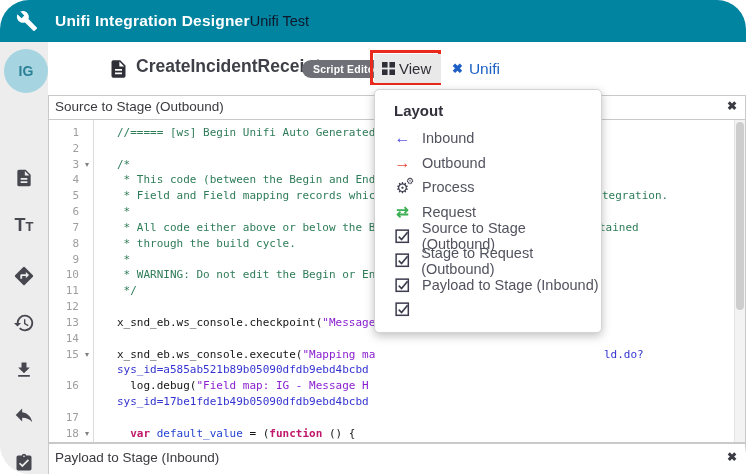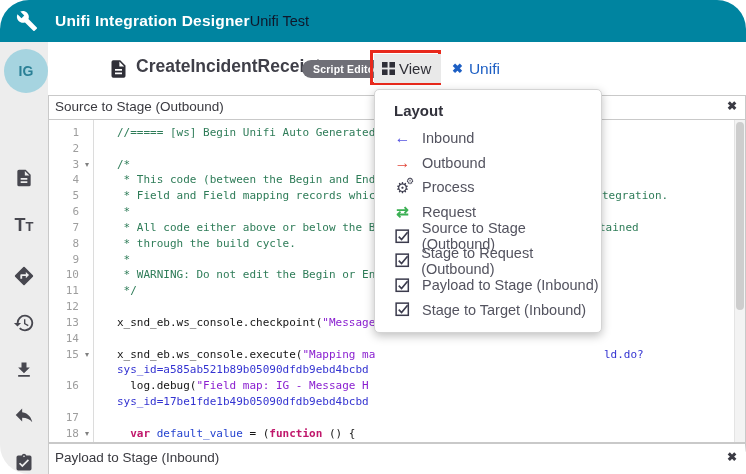--- a/index.html
+++ b/index.html
@@ -248,18 +248,17 @@
           </span>
           <span class="lbl">Payload to Stage (Inbound)</span>
         </div>
         <div class="menu-item">
           <span class="ic">
             <svg width="15" height="15" viewBox="0 0 16 16">
               <rect x="1.2" y="1.2" width="13" height="13" fill="none" stroke="#3b3b4d" stroke-width="1.6"></rect>
               <polyline points="4,8.2 7,11.2 13.4,3.4" fill="none" stroke="#3b3b4d" stroke-width="1.8"></polyline>
             </svg>
           </span>
-          <span class="lbl">Stage to Target (Inbound)</span>
         </div>
       </div>
   </div>
 
 </div>
 
 </body></html>

